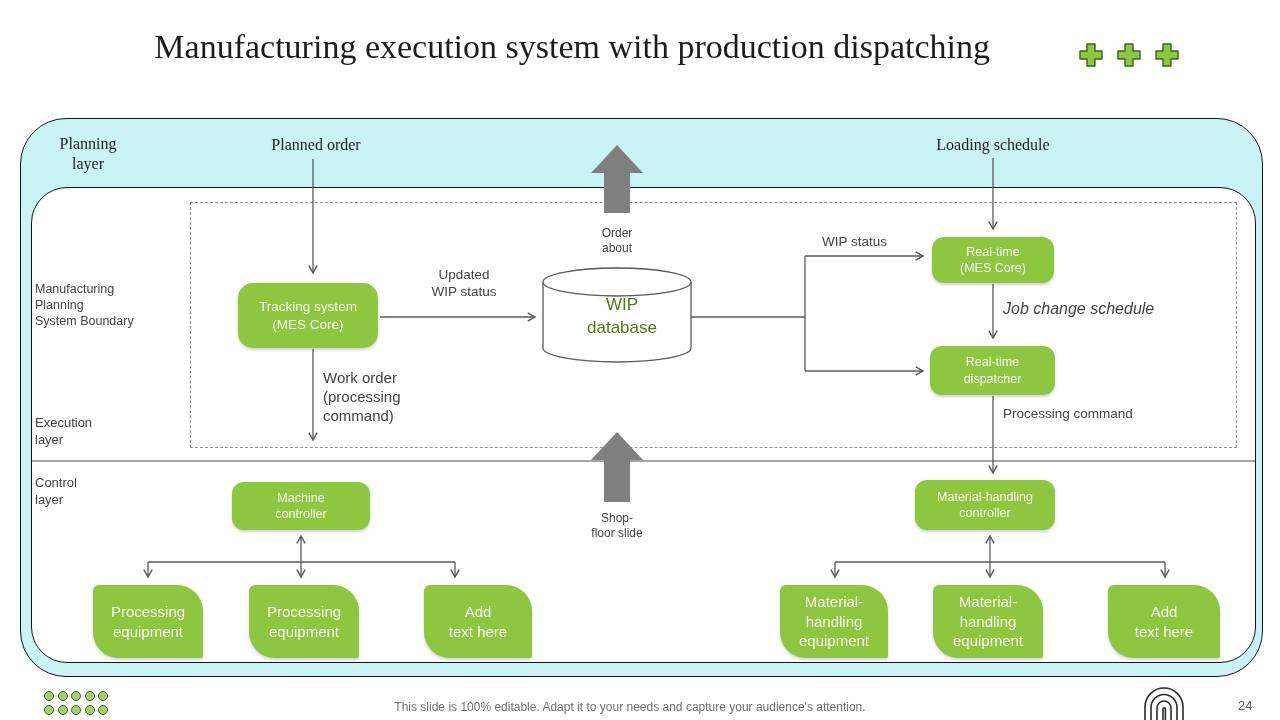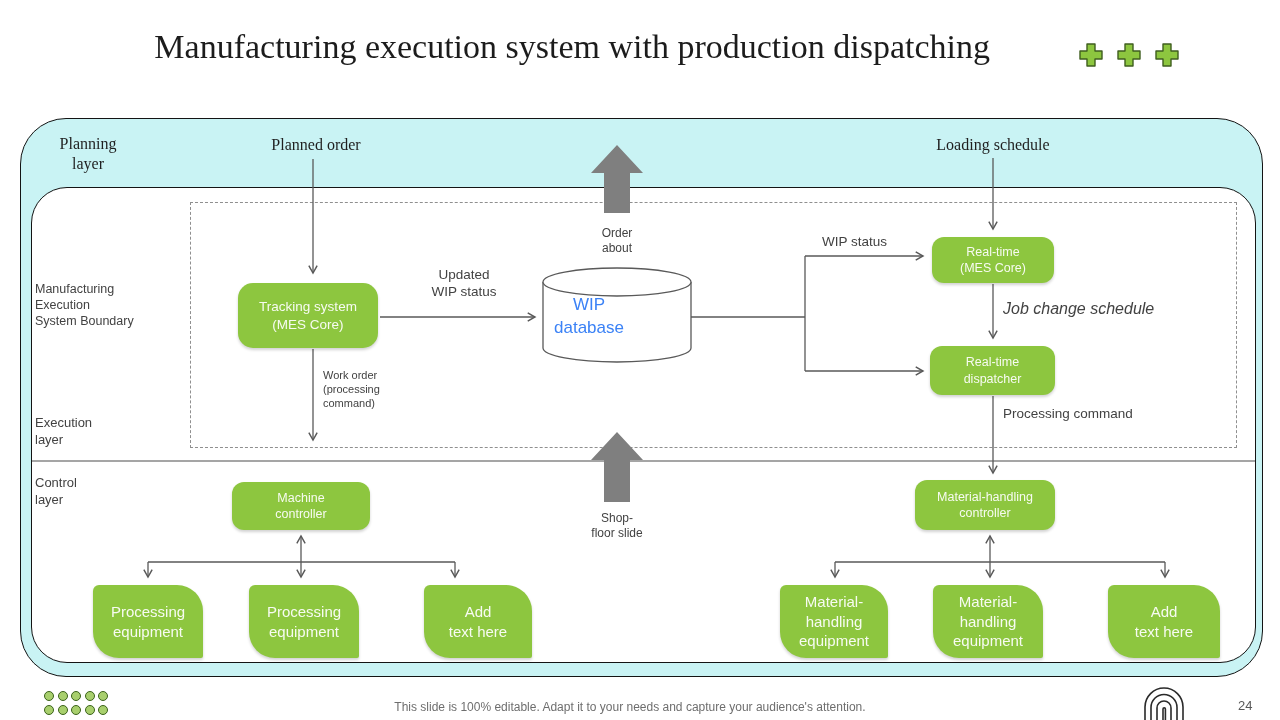--- a/index.html
+++ b/index.html
@@ -96,40 +96,40 @@
       <ellipse cx="617" cy="282" rx="74" ry="14" fill="#ffffff" stroke="#595959" stroke-width="1.3"></ellipse>
     </g>
   </svg>
 
   <div class="lbl serif ctr" style="left:40px;top:134px;width:96px;">Planning
 layer</div>
   <div class="lbl serif ctr" style="left:246px;top:135px;width:140px;">Planned order</div>
   <div class="lbl serif ctr" style="left:923px;top:135px;width:140px;">Loading schedule</div>
 
   <div class="lbl" style="left:35px;top:281px;">Manufacturing
-Execution
+Planning
 System Boundary</div>
   <div class="lbl" style="left:35px;top:415px;font-size:13px;">Execution
 layer</div>
   <div class="lbl" style="left:35px;top:475px;font-size:13px;">Control
 layer</div>
 
   <div class="lbl ctr" style="left:577px;top:226px;width:80px;font-size:12px;">Order
 about</div>
   <div class="lbl ctr" style="left:404px;top:266px;width:120px;font-size:13.5px;">Updated
 WIP status</div>
-  <div class="lbl" style="left:323px;top:368px;font-size:11px;">Work order
+  <div class="lbl" style="left:323px;top:368px;font-size:15px;">Work order
 (processing
 command)</div>
   <div class="lbl" style="left:822px;top:233px;font-size:13.5px;">WIP status</div>
   <div class="lbl" style="left:1003px;top:299px;font-size:16px;font-style:italic;">Job change schedule</div>
   <div class="lbl" style="left:1003px;top:405px;font-size:13.5px;">Processing command</div>
   <div class="lbl ctr" style="left:567px;top:511px;width:100px;font-size:12px;">Shop-
 floor slide</div>
-  <div class="lbl ctr" style="left:529px;top:294px;width:120px;font-size:17px;color:#3b82f6;line-height:1.35;">WIP
+  <div class="lbl ctr" style="left:562px;top:294px;width:120px;font-size:17px;color:#4d7c0f;line-height:1.35;">WIP
 database</div>
 
   <div class="node big" style="left:238px;top:283px;width:140px;height:65px;">Tracking system
 (MES Core)</div>
   <div class="node" style="left:932px;top:237px;width:122px;height:46px;">Real-time
 (MES Core)</div>
   <div class="node" style="left:930px;top:346px;width:125px;height:49px;">Real-time
 dispatcher</div>
   <div class="node" style="left:232px;top:482px;width:138px;height:48px;">Machine
 controller</div>

